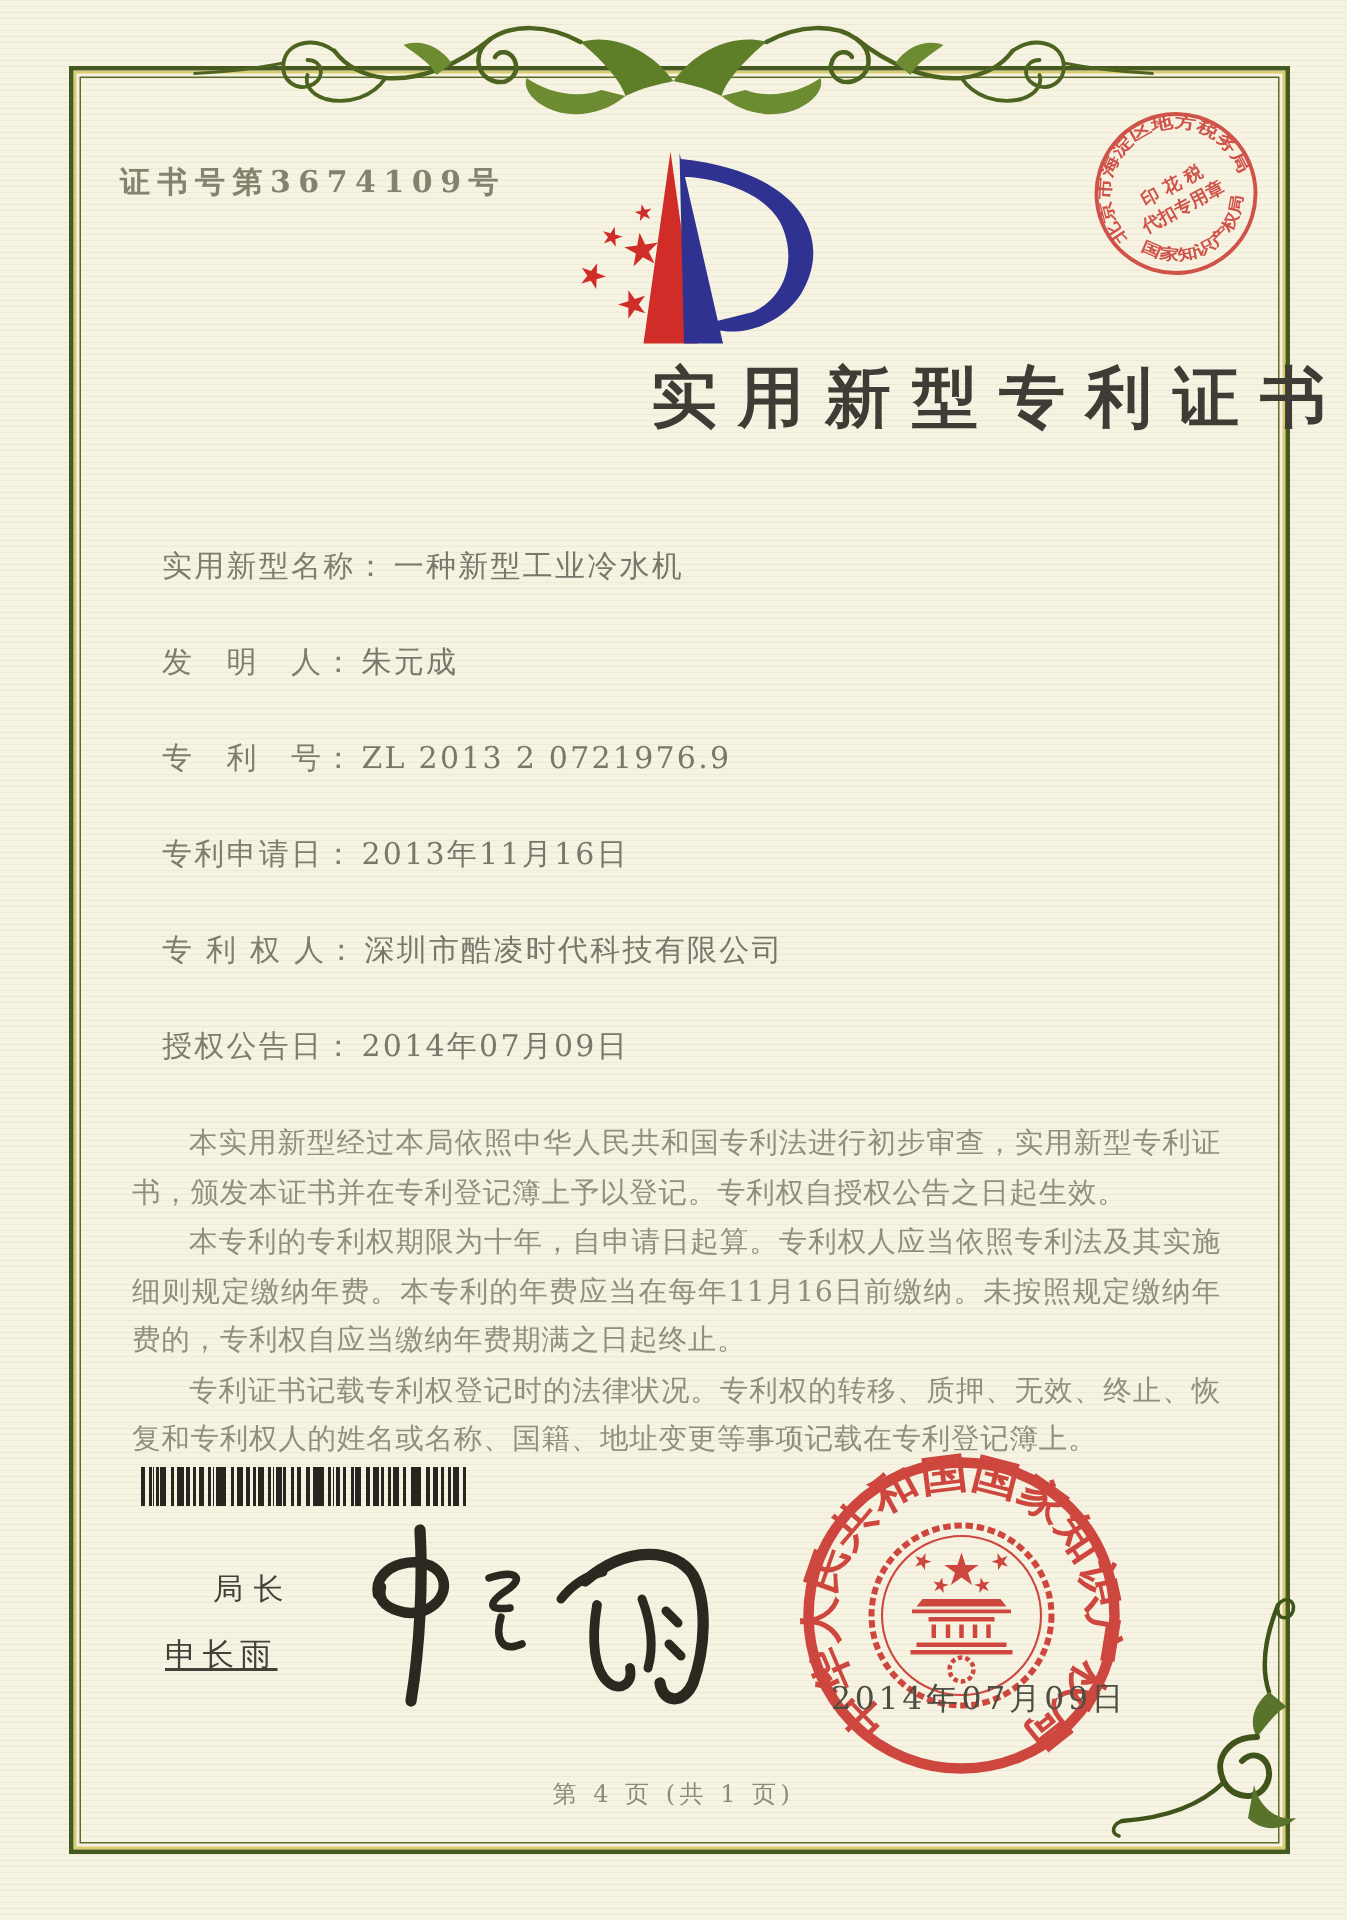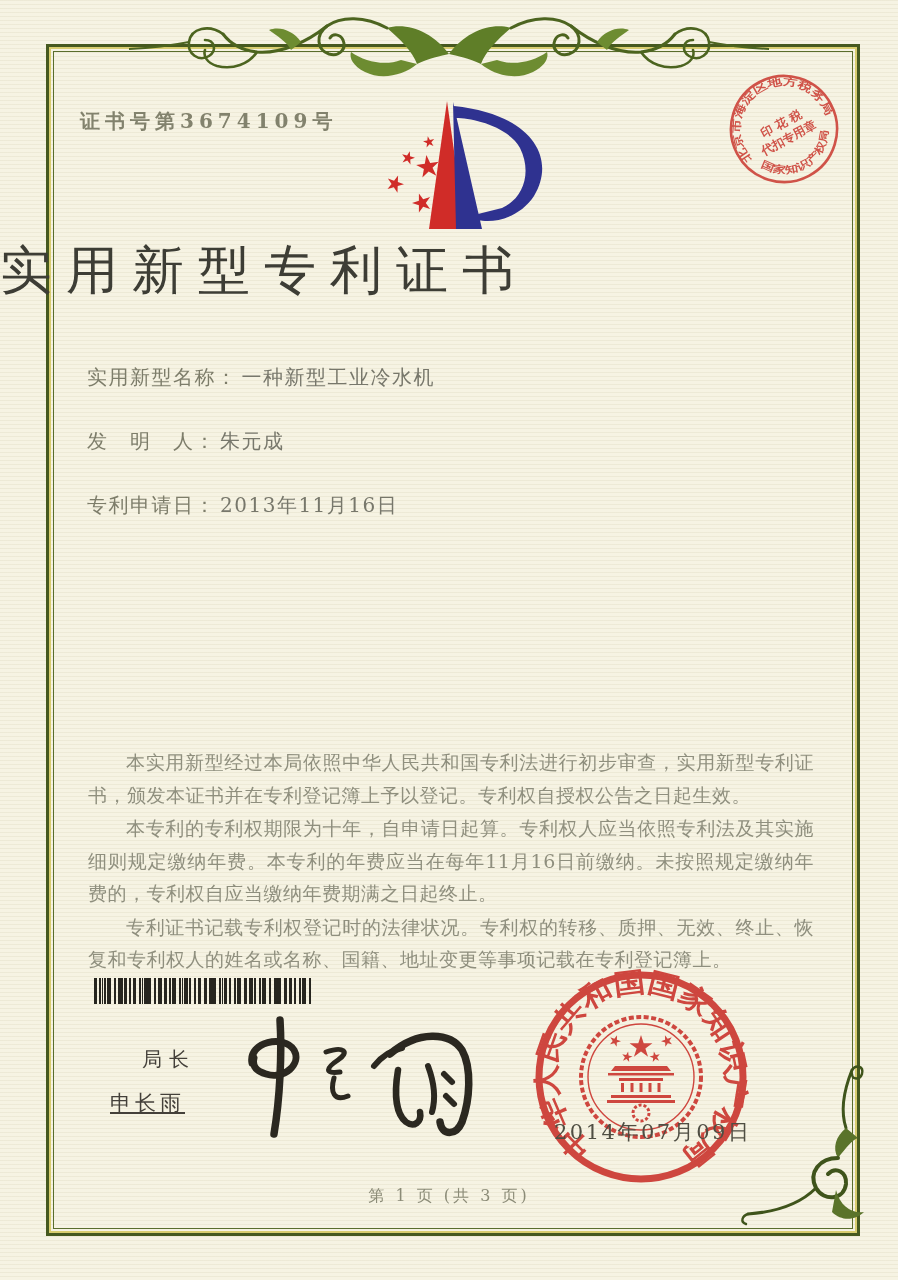--- a/index.html
+++ b/index.html
@@ -14,23 +14,23 @@
   .abs{position:absolute;}
   .frame{
     left:46px;top:44px;width:808px;height:1186px;
     border:3px solid #46591f;
     box-shadow:inset 0 0 0 2px #d9cd6f;
   }
   .frame::after{
     content:"";position:absolute;inset:4px;border:1px solid #5a6d2c;
   }
   .cert-no{left:80px;top:108px;font-size:20px;letter-spacing:5px;color:#82826d;font-weight:bold;}
-  .title{left:0;top:236px;width:100%;text-align:left;font-size:52px;
-    letter-spacing:14px;color:#3d3d35;font-weight:400;}
-  .fields{left:87px;top:364px;display:flex;flex-direction:column;gap:37px;
+  .title{left:0;top:236px;width:100%;text-align:right;font-size:44px;
+    letter-spacing:14px;color:#3d3d35;font-weight:700;}
+  .fields{left:108px;top:364px;display:flex;flex-direction:column;gap:37px;
     font-size:20px;color:#7d7d6a;letter-spacing:1.5px;}
   .field-row{white-space:nowrap;}
   .field-value{margin-left:4px;color:#77776b;}
   .paras{left:88px;top:746px;width:726px;font-size:19px;line-height:32.5px;
     color:#8f8f7e;text-align:justify;letter-spacing:0.5px;}
   .paras p{margin:0 0 1px 0;text-indent:2em;}
   .barcode{left:94px;top:978px;width:218px;height:26px;
     background:
       repeating-linear-gradient(90deg,#26251f 0 2px,transparent 2px 5px),
       repeating-linear-gradient(90deg,#26251f 0 1px,transparent 1px 8px),
@@ -108,21 +108,30 @@
   <div class="abs title">实用新型专利证书</div>
 
   <div class="abs fields">
     <div class="field-row">
       <span>实用新型名称：</span><span class="field-value">一种新型工业冷水机</span>
     </div>
     <div class="field-row">
       <span>发　明　人：</span><span class="field-value">朱元成</span>
     </div>
     <div class="field-row">
+      <span>专　利　号：</span><span class="field-value">ZL 2013 2 0721976.9</span>
+    </div>
+    <div class="field-row">
       <span>专利申请日：</span><span class="field-value">2013年11月16日</span>
+    </div>
+    <div class="field-row">
+      <span>专 利 权 人：</span><span class="field-value">深圳市酷凌时代科技有限公司</span>
+    </div>
+    <div class="field-row">
+      <span>授权公告日：</span><span class="field-value">2014年07月09日</span>
     </div>
   </div>
 
   <div class="abs paras">
     <p>本实用新型经过本局依照中华人民共和国专利法进行初步审查，实用新型专利证书，颁发本证书并在专利登记簿上予以登记。专利权自授权公告之日起生效。</p>
     <p>本专利的专利权期限为十年，自申请日起算。专利权人应当依照专利法及其实施细则规定缴纳年费。本专利的年费应当在每年11月16日前缴纳。未按照规定缴纳年费的，专利权自应当缴纳年费期满之日起终止。</p>
     <p>专利证书记载专利权登记时的法律状况。专利权的转移、质押、无效、终止、恢复和专利权人的姓名或名称、国籍、地址变更等事项记载在专利登记簿上。</p>
   </div>
 
   <div class="abs barcode"></div>
@@ -181,15 +190,15 @@
       <path d="M112,8 C104,28 100,48 106,66"></path>
       <path d="M112,8 C116,2 124,4 122,12 C120,18 112,18 112,12" stroke-width="2.4"></path>
       <path d="M106,66 C96,74 92,86 98,96 C106,86 112,78 118,76 Z" fill="#5a732a" stroke="none"></path>
       <path d="M98,96 C80,96 68,110 76,126 C84,140 104,138 106,122 C107,110 96,104 88,112" stroke-width="4"></path>
       <path d="M76,126 C60,142 36,150 8,152"></path>
       <path d="M8,152 C2,154 0,160 6,162" stroke-width="2.4"></path>
       <path d="M96,128 C100,144 112,152 124,150 C116,158 102,160 92,150 Z" fill="#5a732a" stroke="none"></path>
     </g>
   </svg>
 
-  <div class="abs footer">第 1 页 (共 3 页)</div>
+  <div class="abs footer">第 4 页 (共 1 页)</div>
 
 </div>
 
 </body></html>

